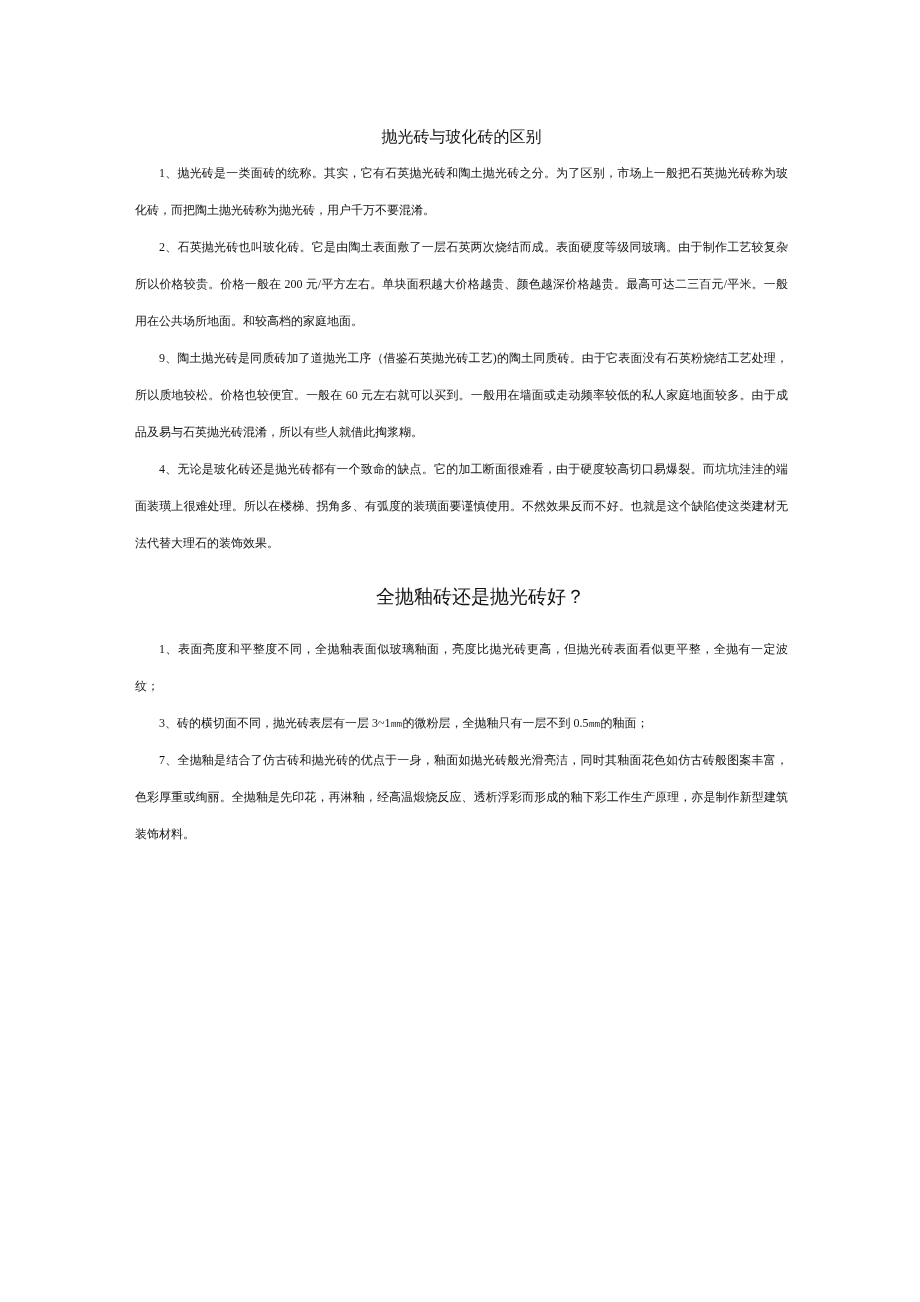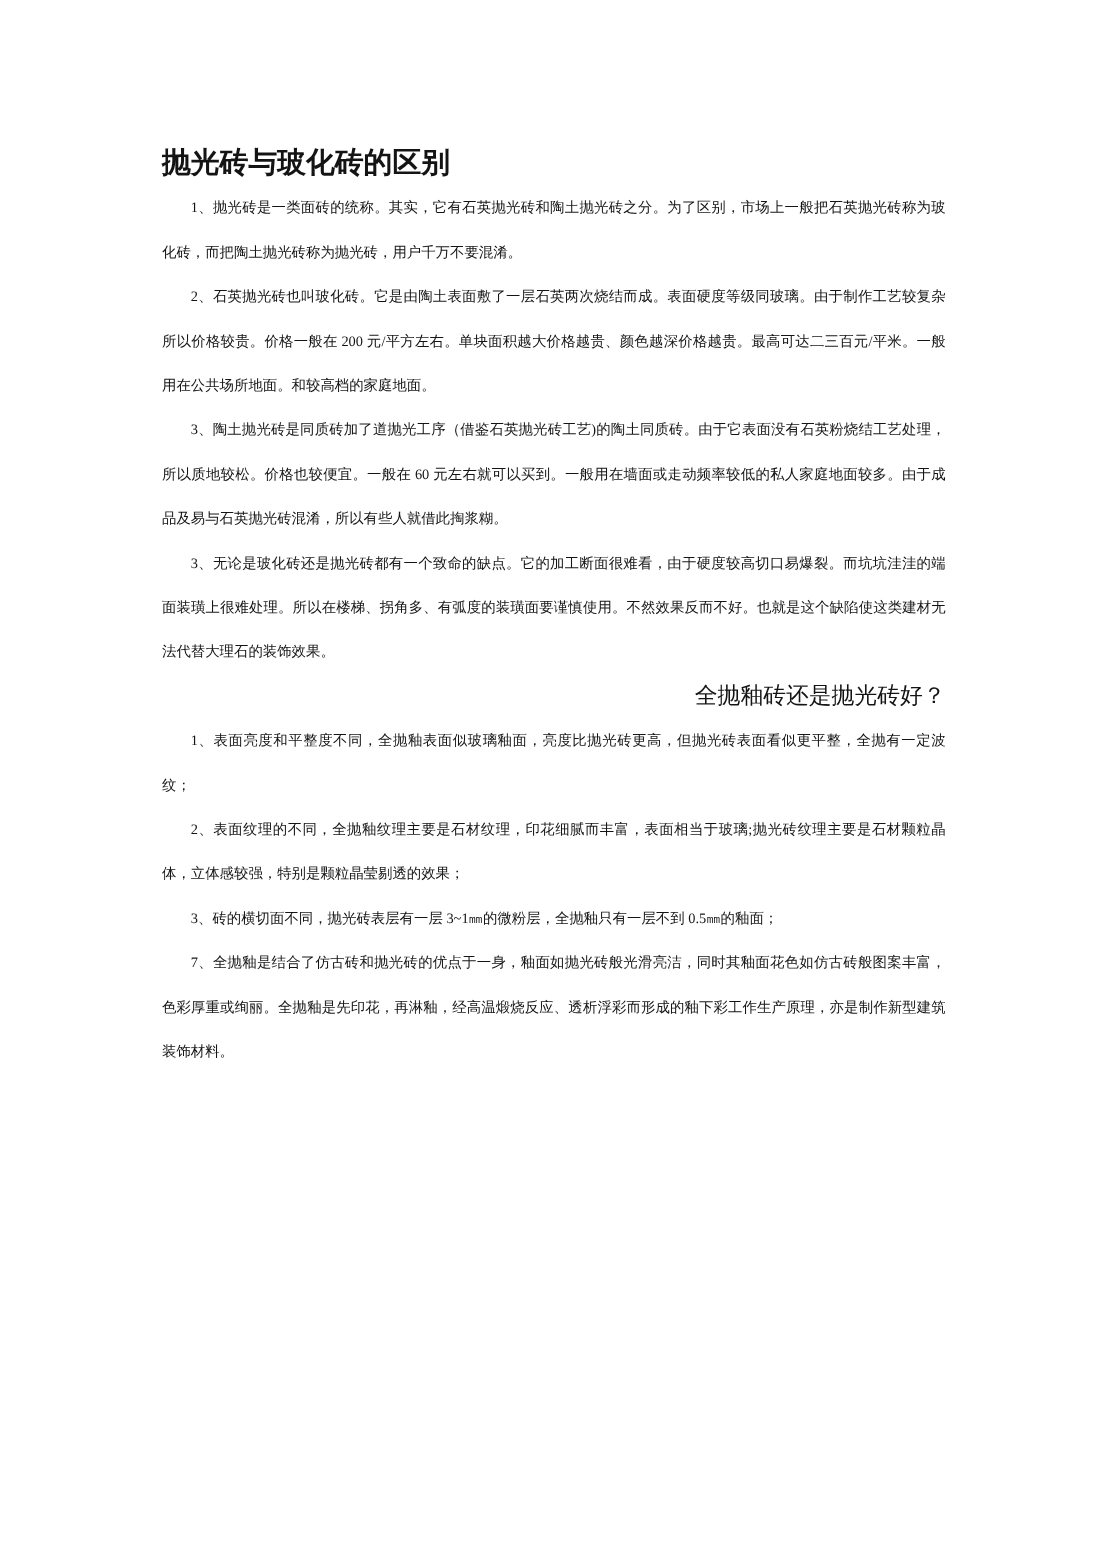--- a/index.html
+++ b/index.html
@@ -15,52 +15,52 @@
     color: #141414;
   }
   .doc-page {
     box-sizing: border-box;
     width: 920px;
     height: 1302px;
     padding: 118px 132px 0 135px;
     background: #ffffff;
   }
   .doc-title {
-    font-size: 24px;
+    font-size: 16px;
     line-height: 37px;
-    font-weight: bold;
+    text-align: center;
+    font-weight: normal;
     margin: 0;
   }
   .doc-paragraph {
     font-size: 12px;
     line-height: 37px;
     text-align: justify;
     text-indent: 2em;
     margin: 0;
     word-break: break-all;
   }
   .doc-subheading {
     font-size: 19px;
     line-height: 37px;
-    text-align: right;
+    text-align: center;
     text-indent: 2em;
     font-weight: normal;
-    margin: 0;
+    margin: 16px;
   }
 </style>
 </head>
 <body>
 
 <div class="doc-page">
   <h1 class="doc-title">抛光砖与玻化砖的区别</h1>
 
   <p class="doc-paragraph">1、抛光砖是一类面砖的统称。其实，它有石英抛光砖和陶土抛光砖之分。为了区别，市场上一般把石英抛光砖称为玻化砖，而把陶土抛光砖称为抛光砖，用户千万不要混淆。</p>
   <p class="doc-paragraph">2、石英抛光砖也叫玻化砖。它是由陶土表面敷了一层石英两次烧结而成。表面硬度等级同玻璃。由于制作工艺较复杂所以价格较贵。价格一般在 200 元/平方左右。单块面积越大价格越贵、颜色越深价格越贵。最高可达二三百元/平米。一般用在公共场所地面。和较高档的家庭地面。</p>
-  <p class="doc-paragraph">3、陶土抛光砖是同质砖加了道抛光工序（借鉴石英抛光砖工艺)的陶土同质砖。由于它表面没有石英粉烧结工艺处理，所以质地较松。价格也较便宜。一般在 60 元左右就可以买到。一般用在墙面或走动频率较低的私人家庭地面较多。由于成品及易与石英抛光砖混淆，所以有些人就借此掏浆糊。</p>
-  <p class="doc-paragraph">3、无论是玻化砖还是抛光砖都有一个致命的缺点。它的加工断面很难看，由于硬度较高切口易爆裂。而坑坑洼洼的端面装璜上很难处理。所以在楼梯、拐角多、有弧度的装璜面要谨慎使用。不然效果反而不好。也就是这个缺陷使这类建材无法代替大理石的装饰效果。</p>
+  <p class="doc-paragraph">9、陶土抛光砖是同质砖加了道抛光工序（借鉴石英抛光砖工艺)的陶土同质砖。由于它表面没有石英粉烧结工艺处理，所以质地较松。价格也较便宜。一般在 60 元左右就可以买到。一般用在墙面或走动频率较低的私人家庭地面较多。由于成品及易与石英抛光砖混淆，所以有些人就借此掏浆糊。</p>
+  <p class="doc-paragraph">4、无论是玻化砖还是抛光砖都有一个致命的缺点。它的加工断面很难看，由于硬度较高切口易爆裂。而坑坑洼洼的端面装璜上很难处理。所以在楼梯、拐角多、有弧度的装璜面要谨慎使用。不然效果反而不好。也就是这个缺陷使这类建材无法代替大理石的装饰效果。</p>
 
   <p class="doc-subheading">全抛釉砖还是抛光砖好？</p>
 
   <p class="doc-paragraph">1、表面亮度和平整度不同，全抛釉表面似玻璃釉面，亮度比抛光砖更高，但抛光砖表面看似更平整，全抛有一定波纹；</p>
-  <p class="doc-paragraph">2、表面纹理的不同，全抛釉纹理主要是石材纹理，印花细腻而丰富，表面相当于玻璃;抛光砖纹理主要是石材颗粒晶体，立体感较强，特别是颗粒晶莹剔透的效果；</p>
   <p class="doc-paragraph">3、砖的横切面不同，抛光砖表层有一层 3~1㎜的微粉层，全抛釉只有一层不到 0.5㎜的釉面；</p>
   <p class="doc-paragraph">7、全抛釉是结合了仿古砖和抛光砖的优点于一身，釉面如抛光砖般光滑亮洁，同时其釉面花色如仿古砖般图案丰富，色彩厚重或绚丽。全抛釉是先印花，再淋釉，经高温煅烧反应、透析浮彩而形成的釉下彩工作生产原理，亦是制作新型建筑装饰材料。</p>
 </div>
 
 </body></html>

